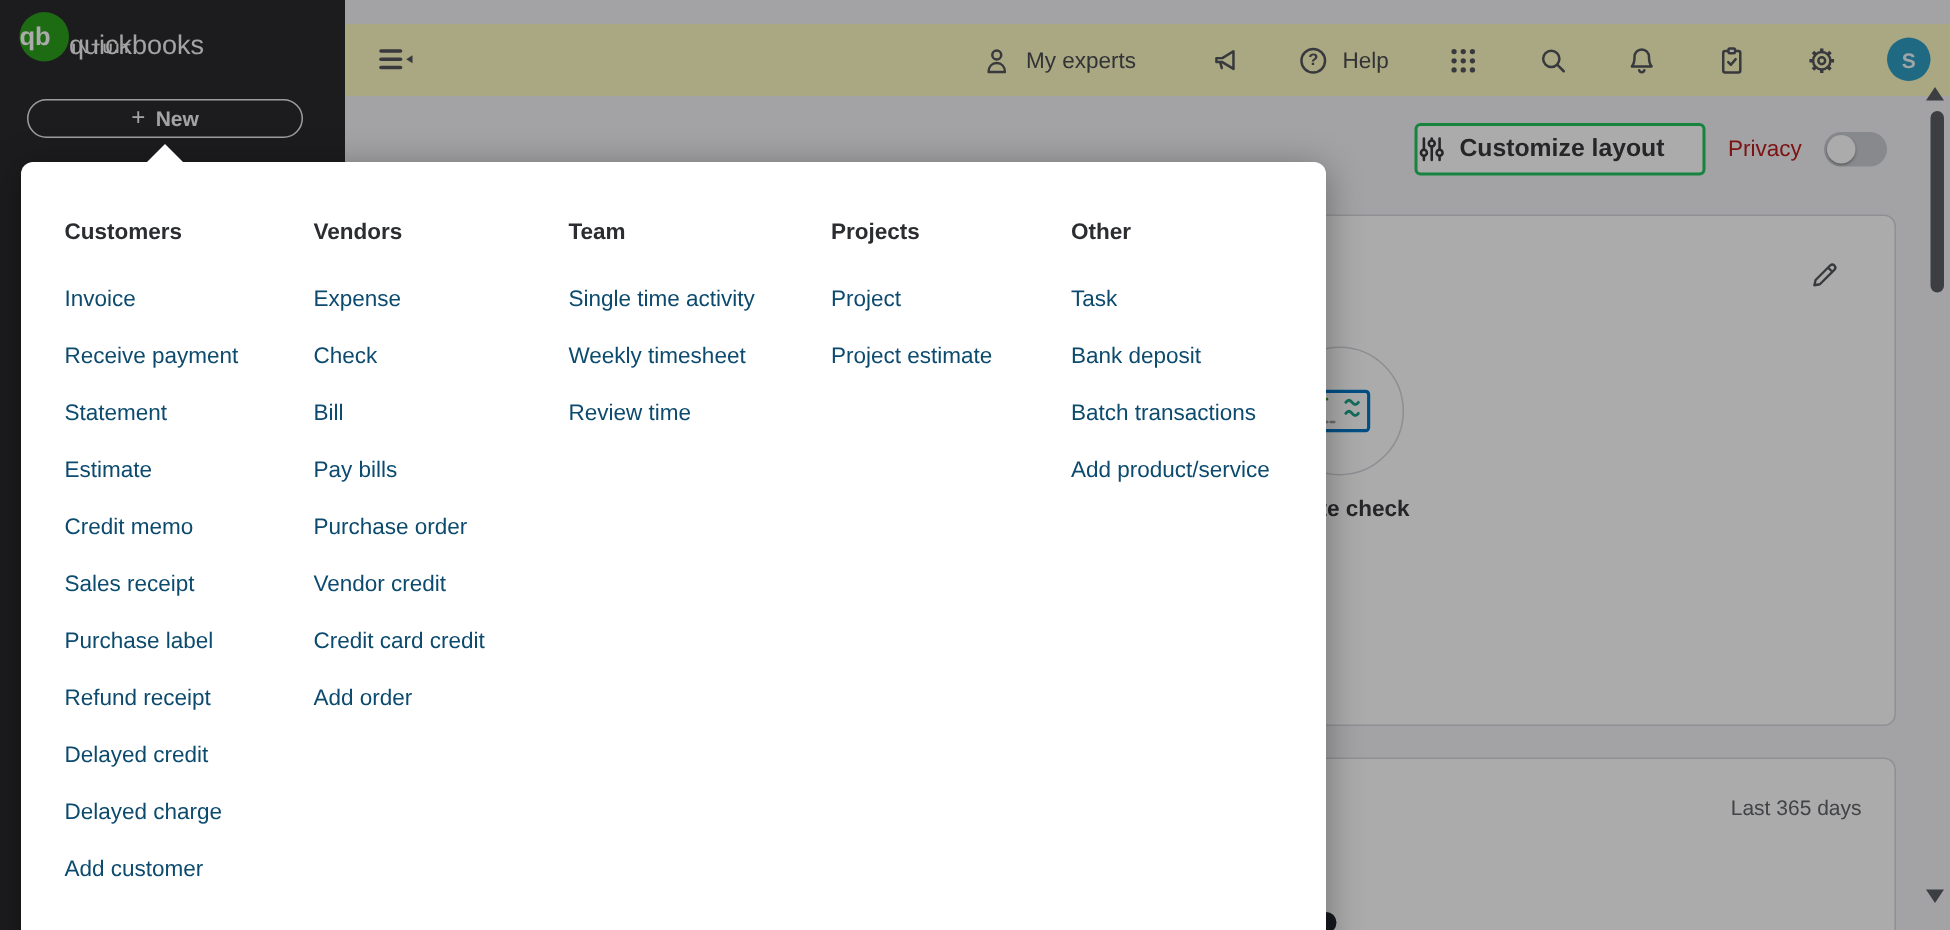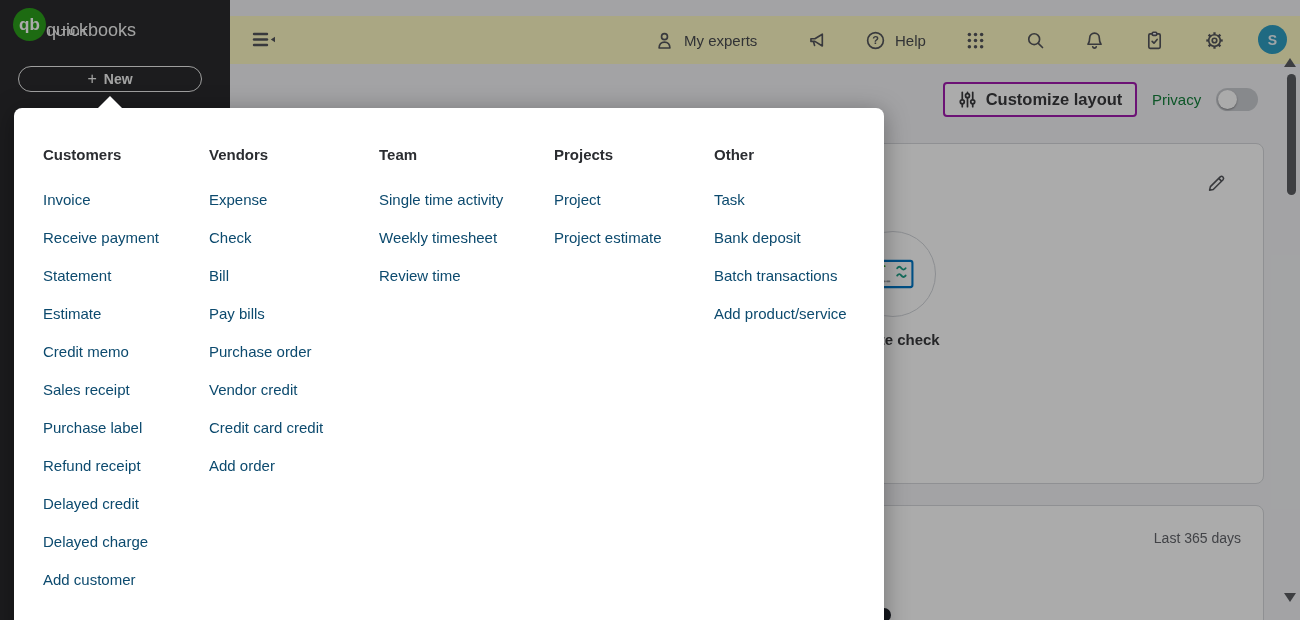--- a/index.html
+++ b/index.html
@@ -20,33 +20,33 @@
   .pos-bell { left:854px; }
   .pos-clipboard { left:914px; }
   .pos-gear { left:974px; }
   .avatar { position:absolute; left:1028px; top:9px; width:29px; height:29px; border-radius:50%;
             background:#2f9ec2; color:#eef6f9; font-size:14px; font-weight:700;
             display:flex; align-items:center; justify-content:center; cursor:pointer; }
 
   
   .sidebar { position:absolute; left:0; top:0; width:230px; height:620px; background:#2a2b2d; }
   .logo { position:absolute; left:13px; top:8px; width:33px; height:33px; border-radius:50%;
-          background:#2ca01c; color:#ffffff; display:flex; align-items:center; justify-content:center;
+          background:#2ca01c; color:#ffffff; display:flex; align-items:center; justify-content:flex-start;
           font-size:17px; font-weight:700; }
   .brand-co { position:absolute; left:48px; top:11px; font-size:9px; font-weight:700; letter-spacing:2px; color:#f4f4f4;margin-top:16px; }
   .brand-prod { position:absolute; left:46px; top:20px; font-size:18px; font-weight:500; color:#f4f4f4; }
   .new-btn { position:absolute; left:18px; top:66px; width:184px; height:26px; border:1px solid #ececec;
              border-radius:13px; color:#f4f4f4; font-size:14px; font-weight:600;
              display:flex; align-items:center; justify-content:center; gap:7px; cursor:pointer; }
 
   
   .customize-btn { position:absolute; left:943px; top:82px; width:194px; height:35px; background:#ffffff;
-                   border:2px solid #a21caf; border-radius:4px; display:flex; align-items:center;
-                   justify-content:center; gap:9px; font-size:16.5px; font-weight:700; color:#393a3d; cursor:pointer; }
-  .privacy-label { position:absolute; left:1152px; top:91px; font-size:15px; color:#15803d; }
+                   border:2px solid #22c55e; border-radius:4px; display:flex; align-items:center;
+                   gap:9px; font-size:16.5px; font-weight:700; color:#393a3d; cursor:pointer; }
+  .privacy-label { position:absolute; left:1152px; top:91px; font-size:15px; color:#b91c1c; }
   .toggle { position:absolute; left:1216px; top:88px; width:42px; height:23px; border-radius:12px;
             background:#caccd1; cursor:pointer; }
   .toggle .knob { position:absolute; left:2px; top:2px; width:19px; height:19px; border-radius:50%;
                   background:#ffffff; box-shadow:0 1px 2px rgba(0,0,0,.35); }
 
   .card { position:absolute; background:#ffffff; border:1px solid #d5d7db; border-radius:8px; }
   .card1 { left:246px; top:143px; width:1018px; height:341px; }
   .card2 { left:246px; top:505px; width:1018px; height:150px; }
   .pencil { position:absolute; right:36px; top:28px; width:22px; height:22px; cursor:pointer; }
 

